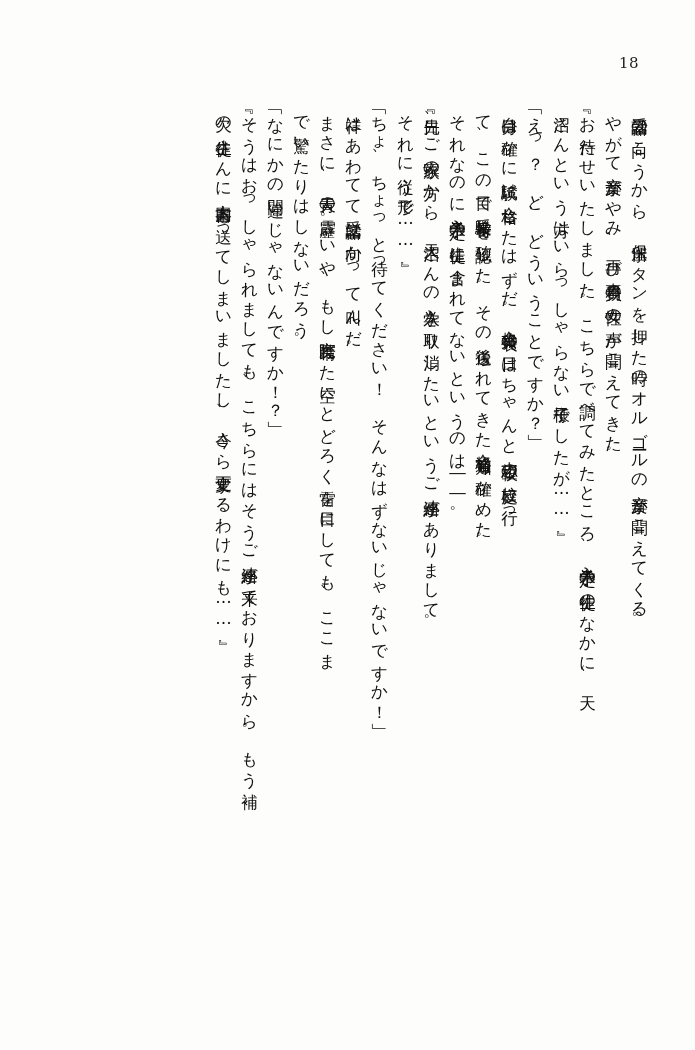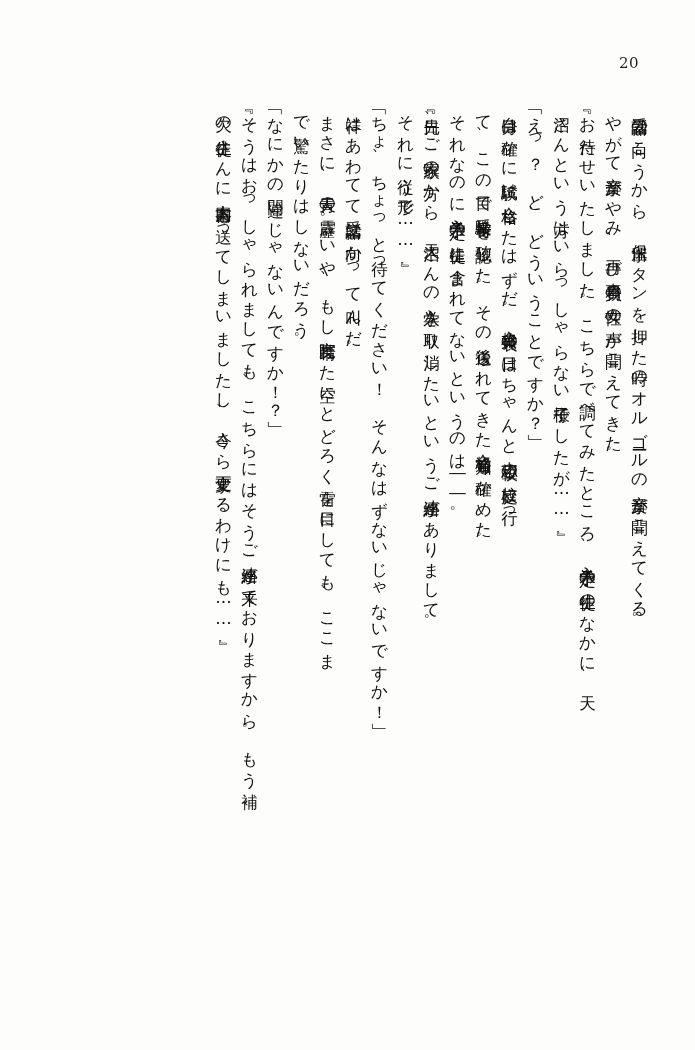--- a/index.html
+++ b/index.html
@@ -59,21 +59,21 @@
     white-space: nowrap;
     color: #111;
     font-weight: 500;
   }
 </style>
 </head>
 <body>
 
 <div id="page">
 
-  <div id="page-number">20</div>
+  <div id="page-number">18</div>
 
   <div id="body-text">
     <div class="col">受話器の向こうから、保留ボタンを押した時のオルゴールの音楽が聞こえてくる。</div>
     <div class="col">やがて音楽がやみ、再び事務員の女性の声が聞こえてきた。</div>
     <div class="col">『お待たせいたしました。こちらで調べてみたところ、入学予定の生徒のなかに、天</div>
     <div class="col">沼さんという方はいらっしゃらない様子でしたが……』</div>
     <div class="col">「えっ？　ど、どういうことですか？」</div>
     <div class="col">自分は確かに試験に合格したはずだ。合格発表の日はちゃんと志望校の校庭に行っ</div>
     <div class="col">て、この目で受験番号を確認した。その後送られてきた合格通知も確かめた。</div>
     <div class="col">それなのに入学予定の生徒に含まれてないというのは――。</div>

